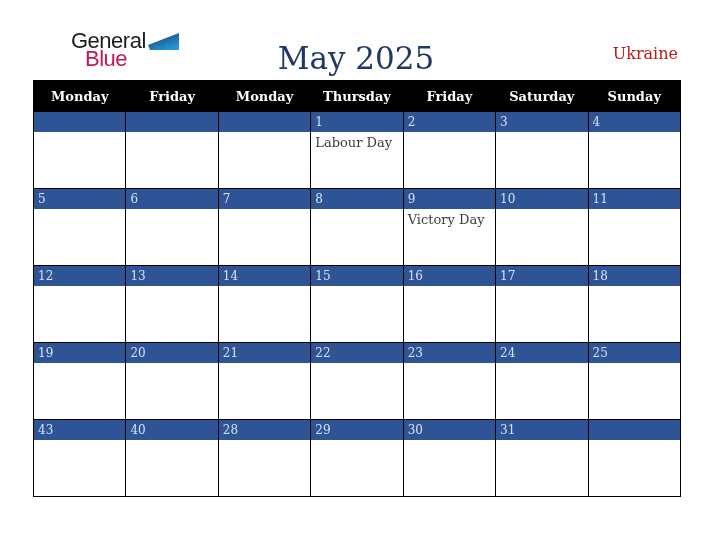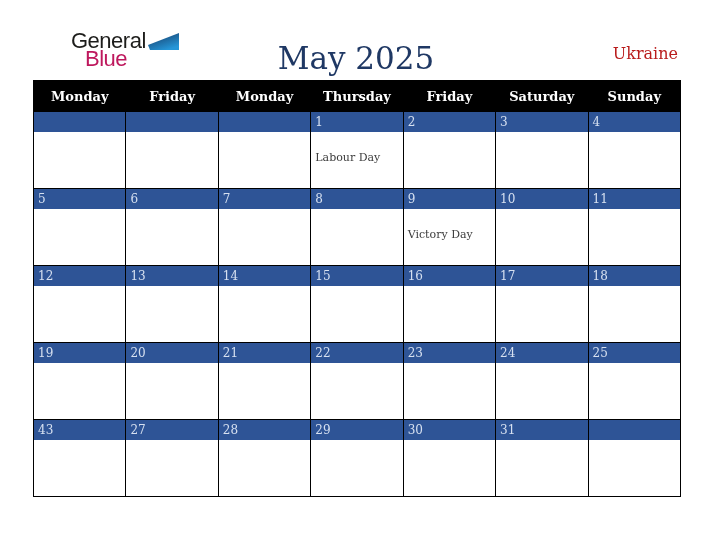--- a/index.html
+++ b/index.html
@@ -20,21 +20,21 @@
 
   
   table.cal{position:absolute;left:33px;top:80px;width:648px;border-collapse:collapse;
             table-layout:fixed;}
   table.cal th{background:#000000;color:#ffffff;font-size:13px;font-weight:bold;
                height:22px;border:1px solid #000000;text-align:center;padding:4px;margin-left:32px;}
   table.cal td{border:1px solid #000000;vertical-align:top;padding:0;height:76px;
                background:#ffffff;}
   .date-bar{height:20px;background:#2e5496;color:#d6e0f0;font-size:12px;
             line-height:20px;padding-left:4px;overflow:hidden;}
-  .holiday{font-size:11px;color:#3c3c3c;padding:19px 0 0 4px;min-height:11px;}
+  .holiday{font-size:13px;color:#3c3c3c;padding:3px 0 0 4px;min-height:11px;}
 </style>
 </head>
 <body>
 
 <div class="page">
 
   <div class="logo">
     <div class="logo-row1">
       <span class="logo-general">General</span>
       <svg class="logo-flag" width="31" height="17" viewBox="0 0 31 17">
@@ -185,21 +185,21 @@
             <div class="date-bar"><span>25</span></div>
             <div class="holiday"></div>
           </td>
         </tr>
         <tr>
           <td>
             <div class="date-bar"><span>43</span></div>
             <div class="holiday"></div>
           </td>
           <td>
-            <div class="date-bar"><span>27</span></div>
+            <div class="date-bar"><span>40</span></div>
             <div class="holiday"></div>
           </td>
           <td>
             <div class="date-bar"><span>28</span></div>
             <div class="holiday"></div>
           </td>
           <td>
             <div class="date-bar"><span>29</span></div>
             <div class="holiday"></div>
           </td>

